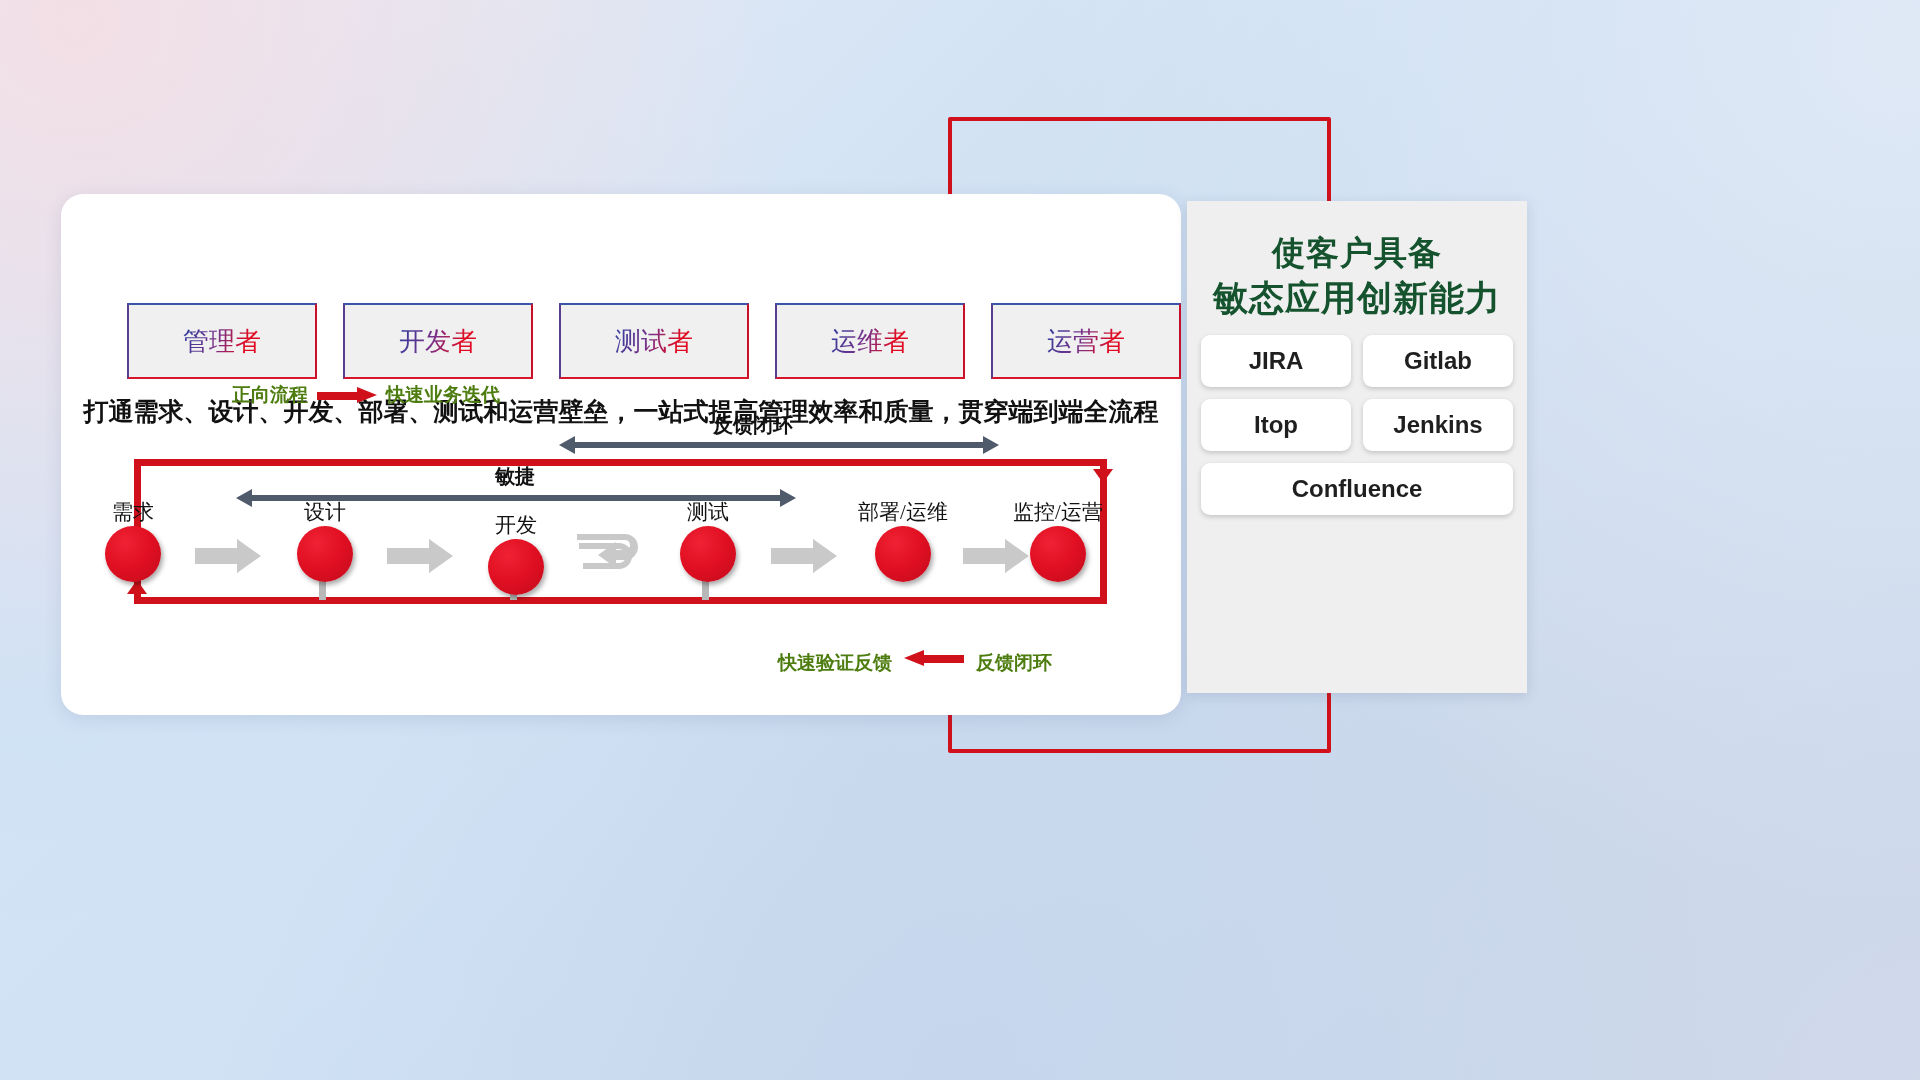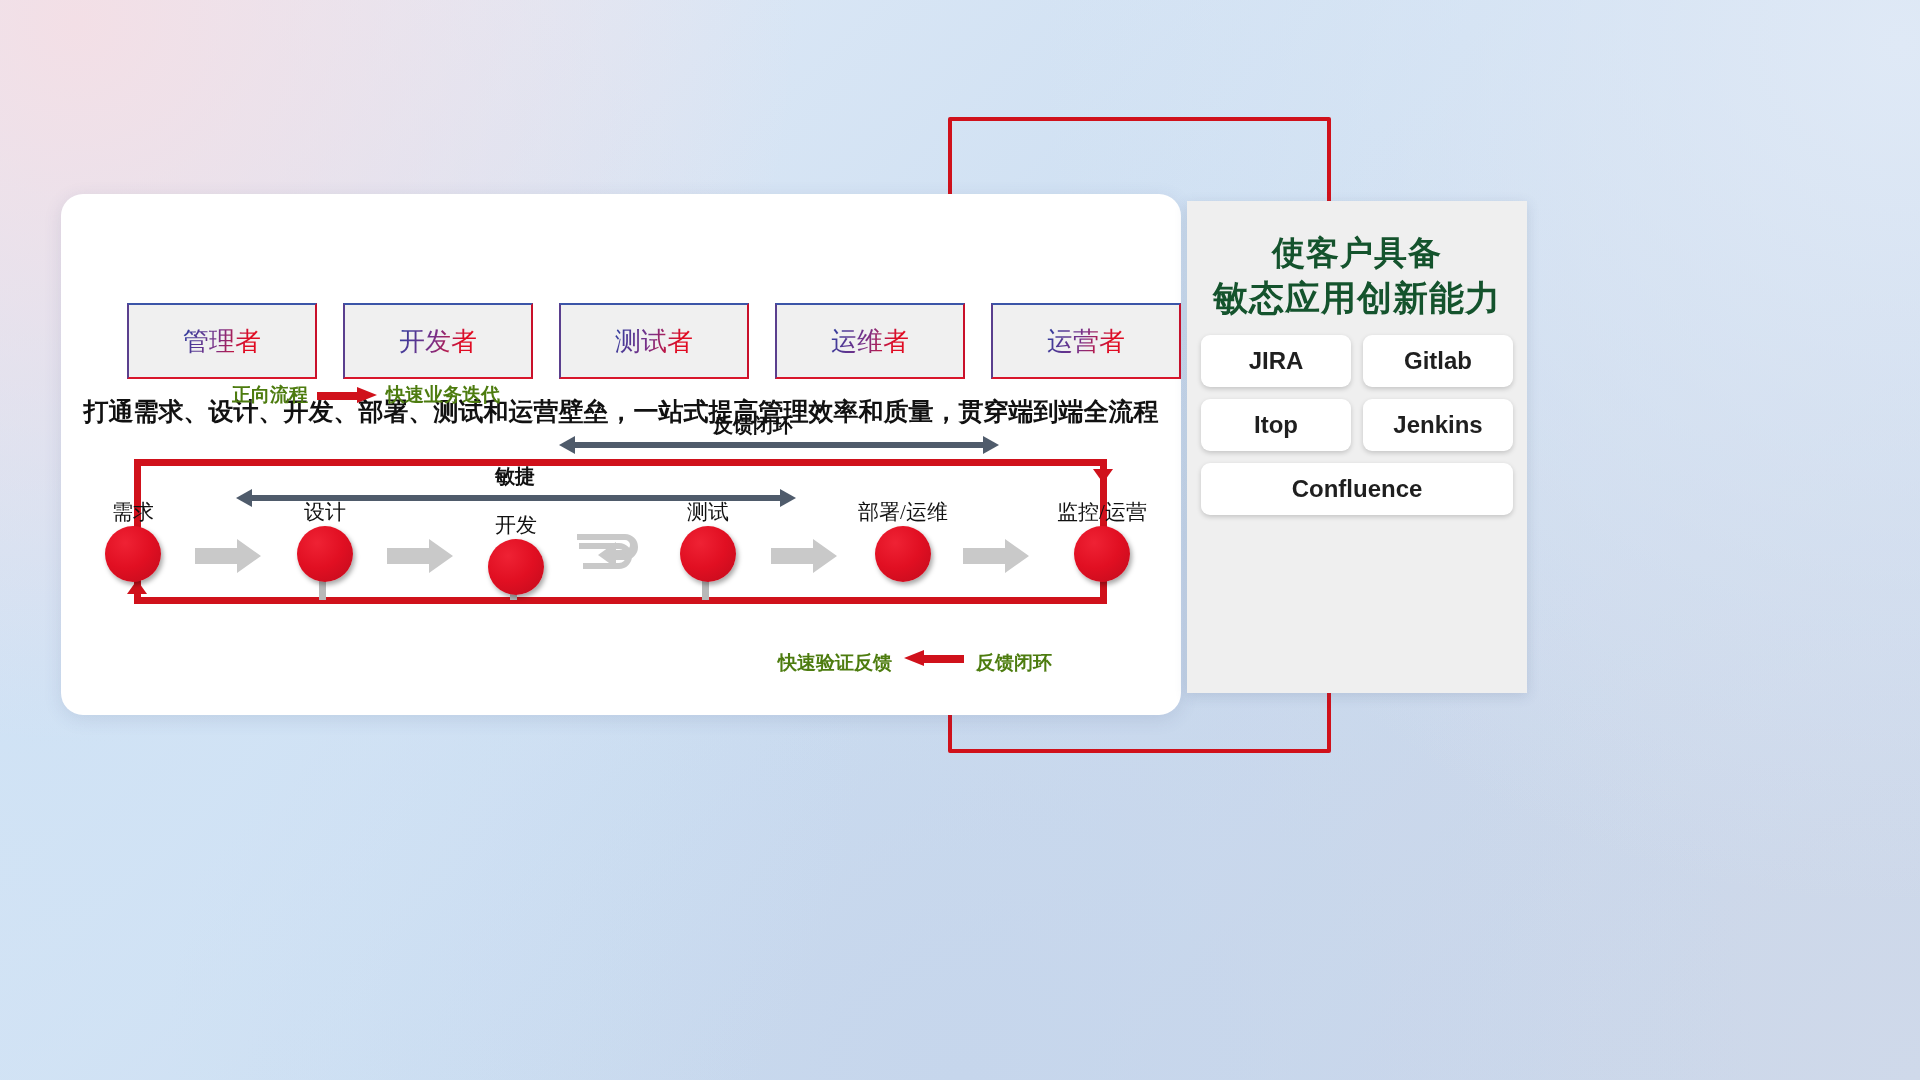--- a/index.html
+++ b/index.html
@@ -189,21 +189,21 @@
         <div class="dot"></div>
       </div>
       <div class="stage" style="left:587px;top:304px;">
         <div class="lbl">测试</div>
         <div class="dot"></div>
       </div>
       <div class="stage" style="left:782px;top:304px;">
         <div class="lbl">部署/运维</div>
         <div class="dot"></div>
       </div>
-      <div class="stage" style="left:981px;top:304px;">
+      <div class="stage" style="left:937px;top:304px;">
         <div class="lbl">监控/运营</div>
         <div class="dot"></div>
       </div>
 
       <div class="chev" style="left:134px;top:345px;">
         <svg width="66" height="34" viewBox="0 0 66 34">
             <path d="M0 9 h42 v-9 l24 17 -24 17 v-9 H0 z" fill="#c9c9c9"></path>
           </svg>
       </div>
       <div class="chev" style="left:326px;top:345px;">

